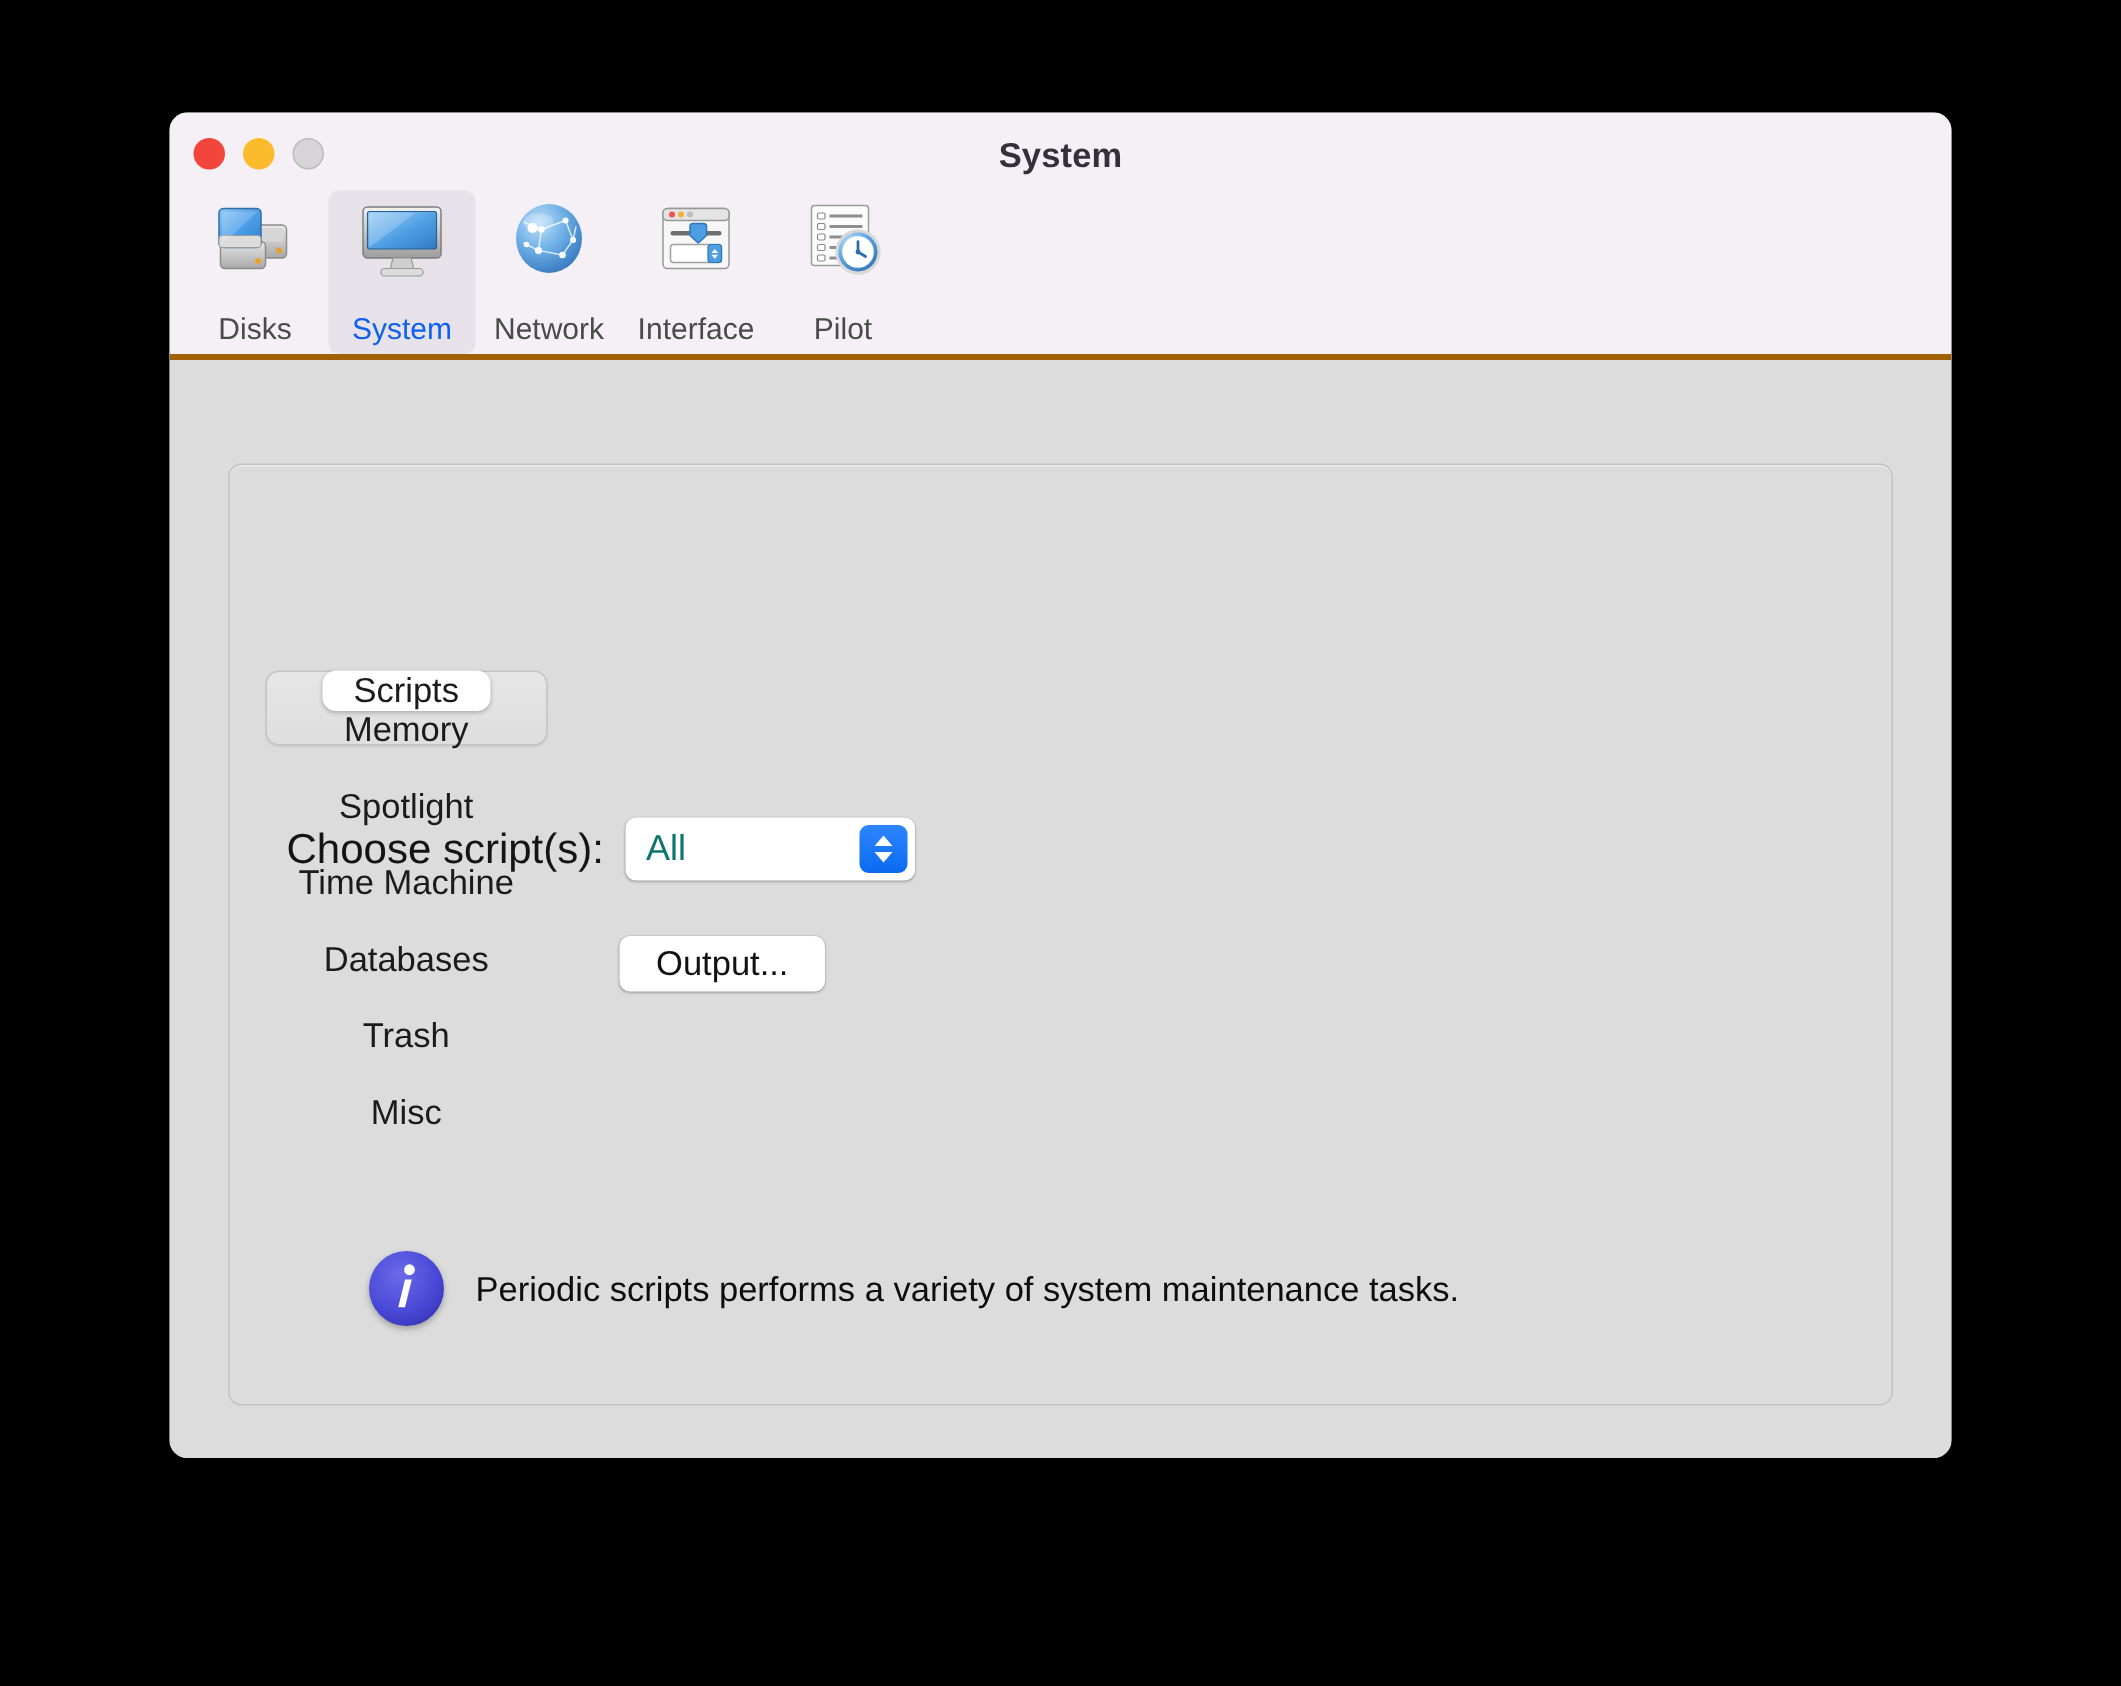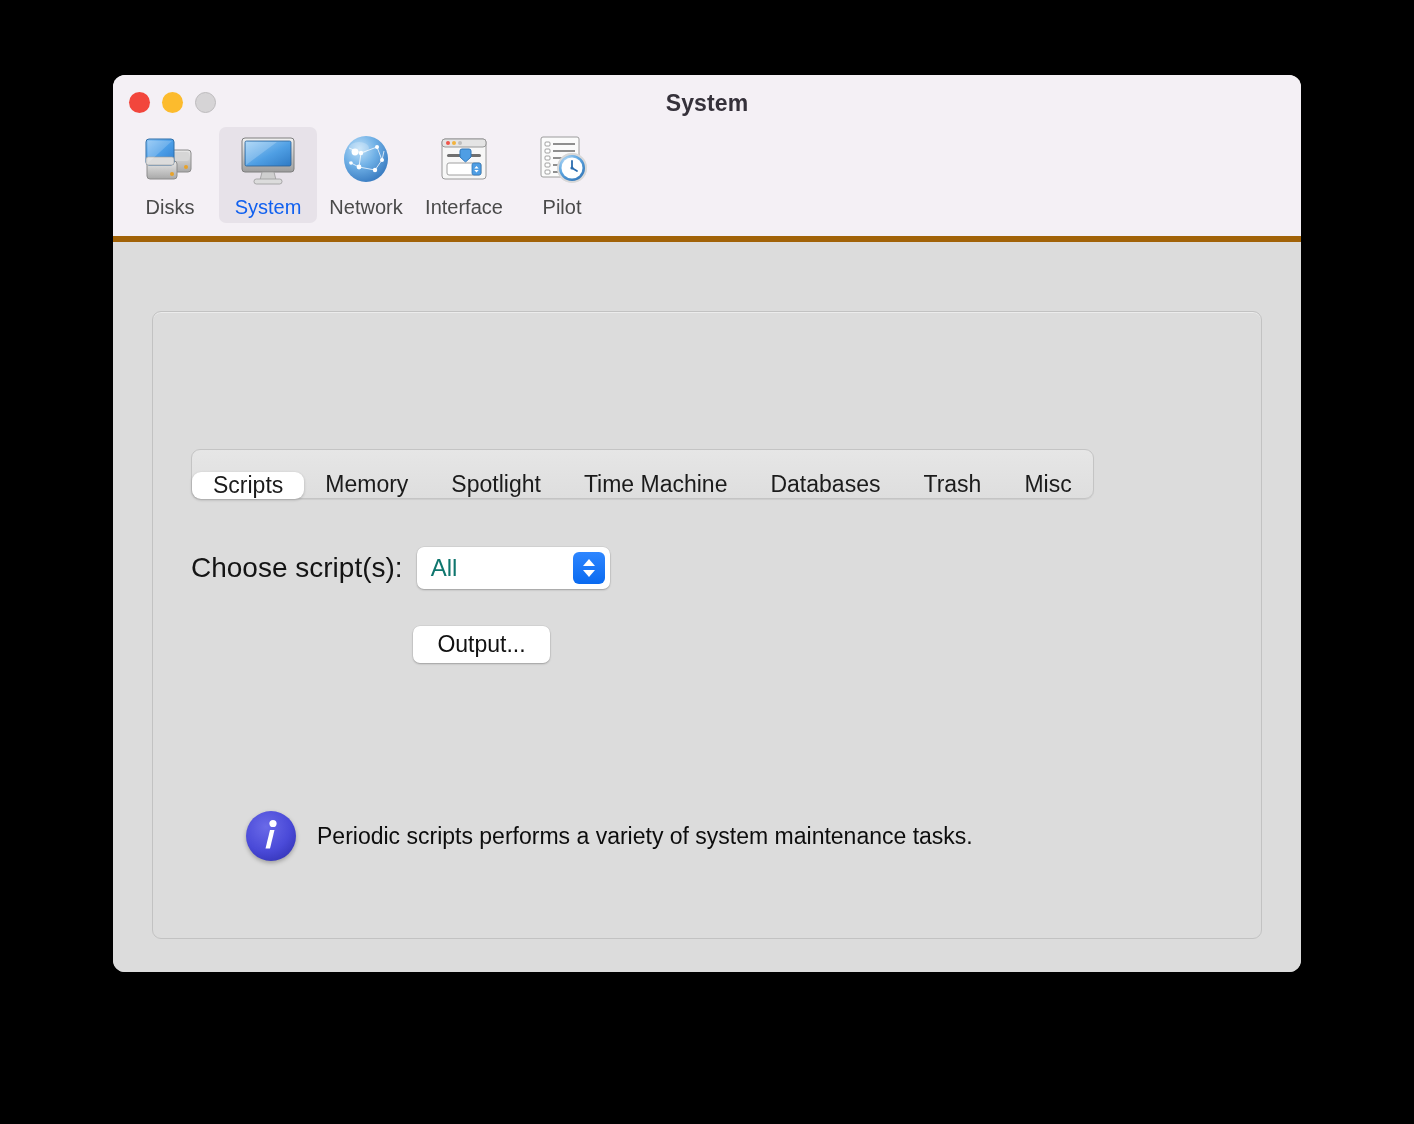--- a/index.html
+++ b/index.html
@@ -26,21 +26,21 @@
     overflow: hidden;
     display: flex;
     flex-direction: column;
   }
 
   
   .titlebar {
     position: relative;
     height: 161px;
     background: #f4f0f5;
-    border-bottom: 6px solid #a16207;
+    border-bottom: 4px solid #a16207;
     flex: 0 0 auto;
   }
   .traffic {
     position: absolute;
     left: 16px;
     top: 17px;
     display: flex;
     gap: 12px;
   }
   .light {
@@ -85,21 +85,21 @@
   }
   .tb-item.selected { background: #e7e2e9; }
   .tb-icon {
     width: 62px;
     height: 56px;
     display: block;
     position: relative;
   }
   .tb-icon svg { display: block; width: 62px; height: 56px; }
   .tb-label {
-    margin-top: 9px;
+    margin-top: 22px;
     font-size: 20px;
     color: #4a4a4a;
     line-height: 1;
     white-space: nowrap;
   }
   .tb-item.selected .tb-label { color: #1060ef; }
 
   
   .body {
     flex: 1 1 auto;
@@ -115,30 +115,31 @@
     height: 626px;
     border: 1px solid #c2c2c2;
     border-radius: 9px;
     background: #dcdcdc;
     box-shadow: inset 0 1px 0 rgba(255,255,255,0.45);
   }
 
   
   .tabstrip {
     position: absolute;
-    left: 78px;
+    left: 64px;
     top: 207px;
     height: 48px;
     display: flex;
-    align-items: flex-end;
+    align-items: center;
     background: linear-gradient(#e6e6e6, #dedede);
     border: 1px solid #c4c4c4;
     border-radius: 9px;
     box-shadow: 0 1px 1px rgba(0,0,0,0.07);
     padding: 0;
+    flex-direction: column;
   }
   .tab {
     display: flex;
     align-items: center;
     justify-content: center;
     padding: 0 21px;
     font-size: 23px;
     color: #1b1b1b;
     position: relative;
     white-space: nowrap;
@@ -221,21 +222,21 @@
     left: 300px;
     top: 384px;
     width: 137px;
     height: 37px;
   }
 
   
   .info-row {
     position: absolute;
     left: 130px;
-    top: 566px;
+    top: 591px;
     display: flex;
     align-items: center;
   }
   .info-icon {
     width: 56px;
     height: 56px;
     flex: 0 0 auto;
     filter: drop-shadow(0 2px 2px rgba(0,0,0,0.28));
   }
   .info-icon svg { display: block; }

